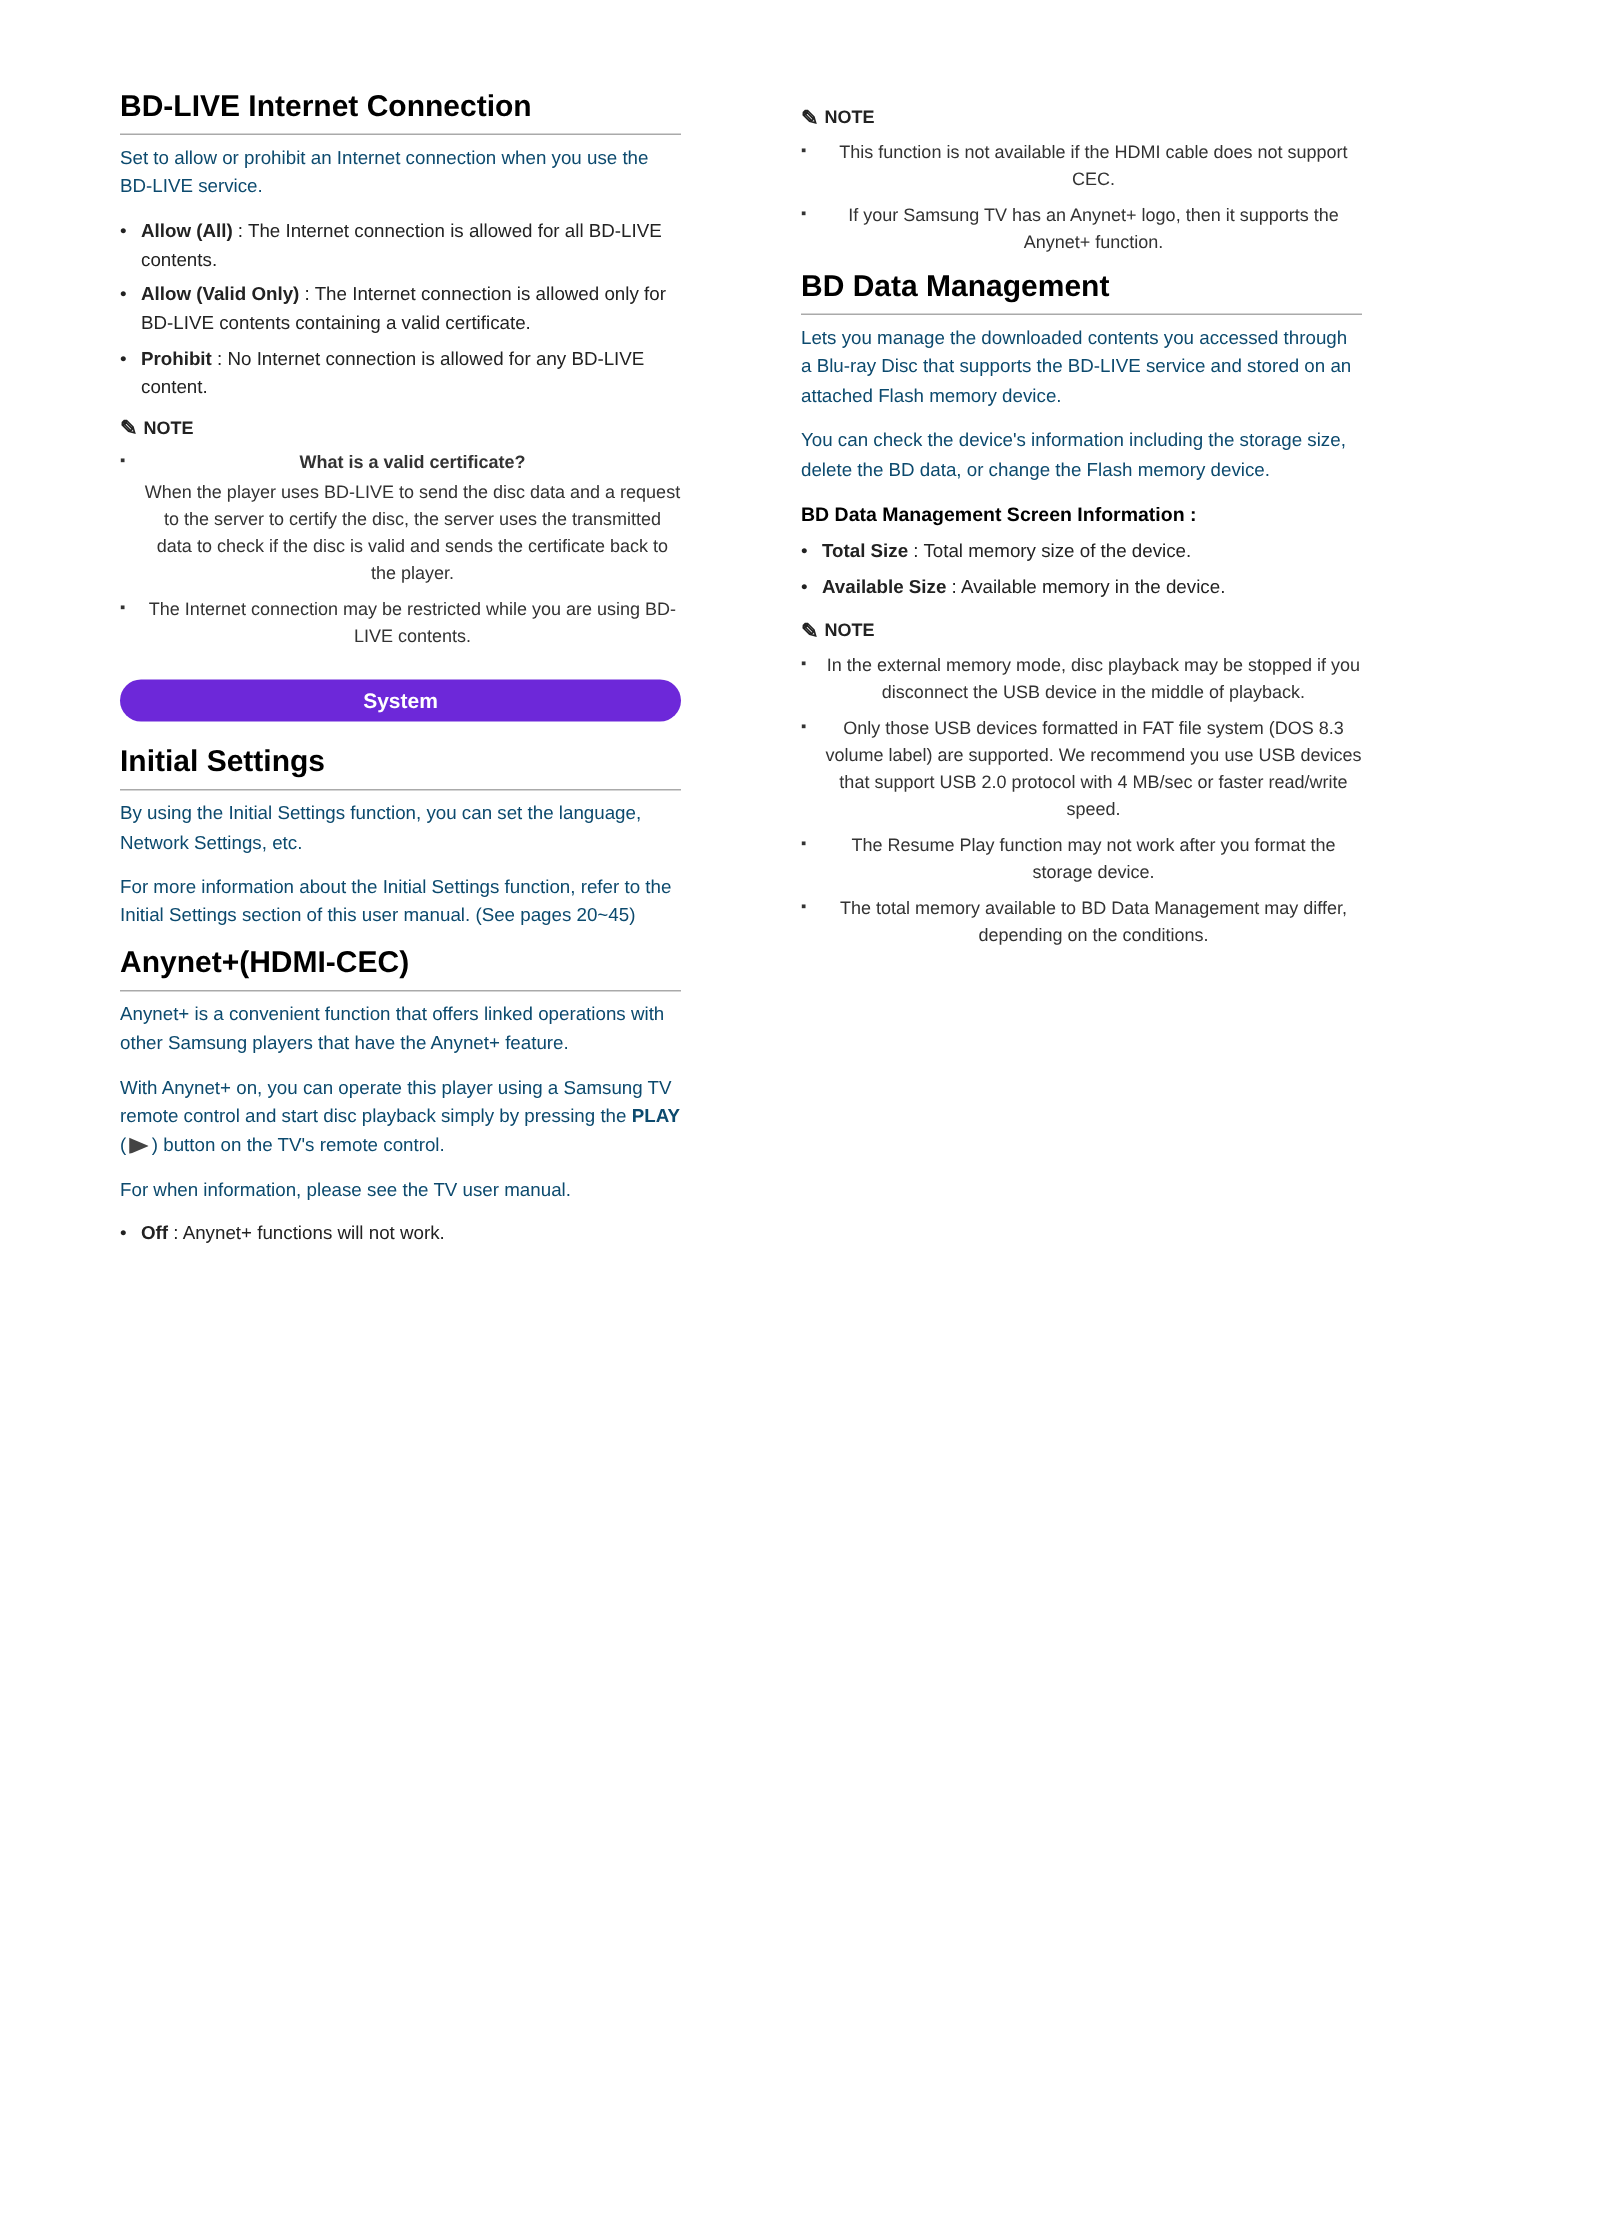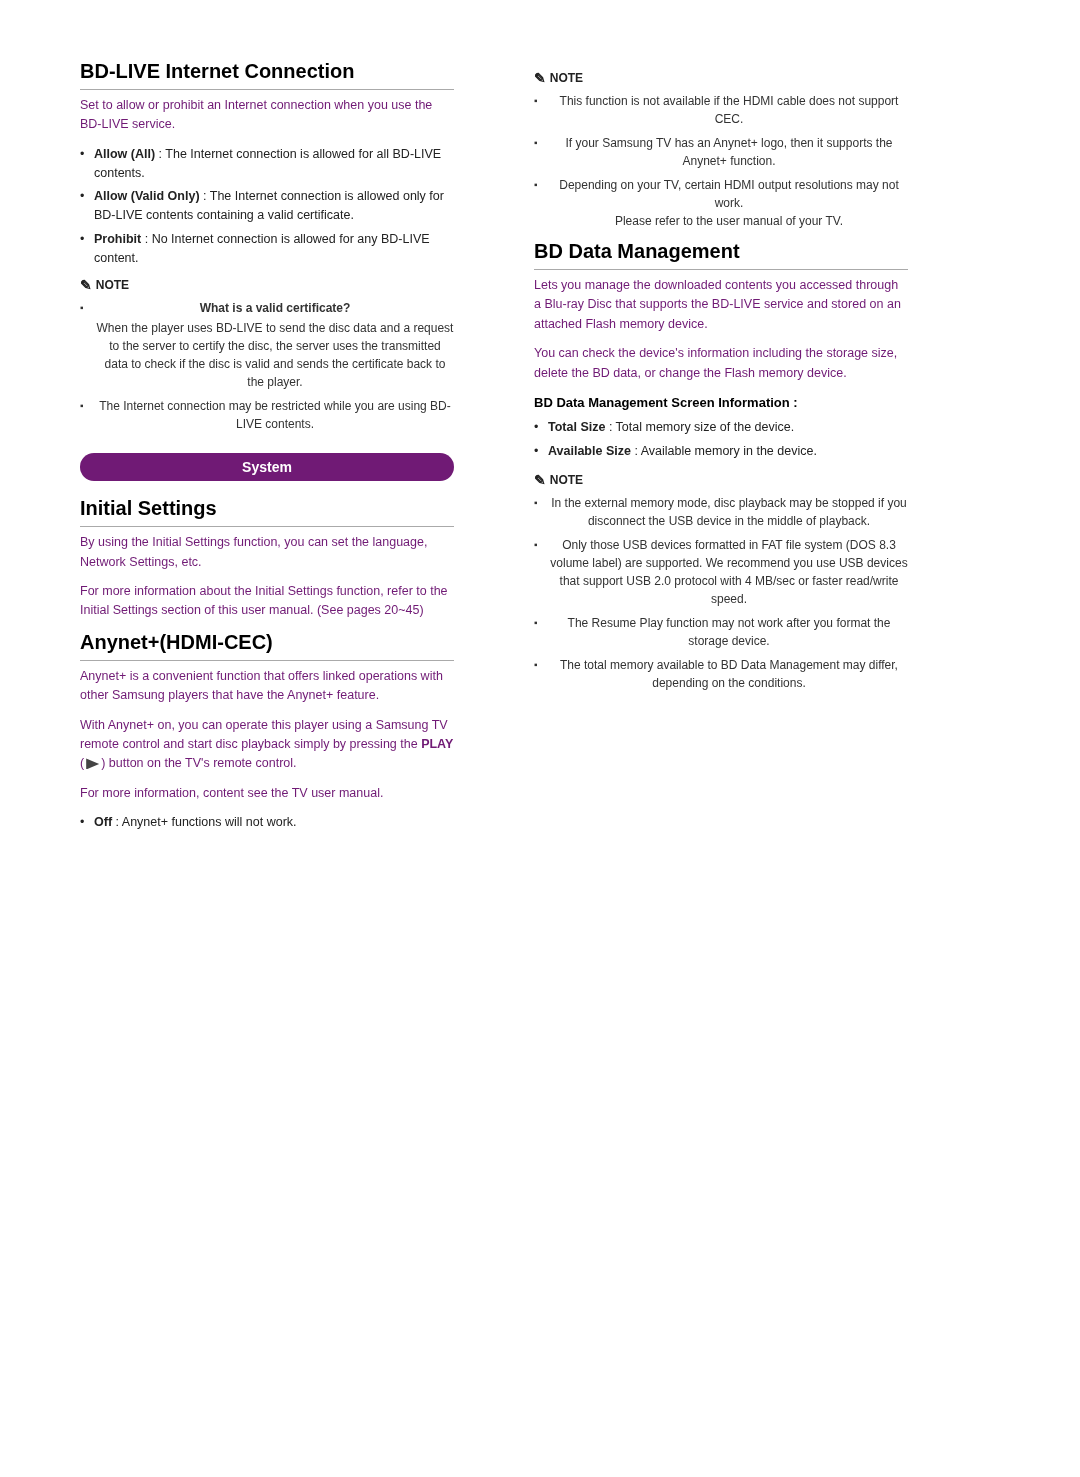--- a/index.html
+++ b/index.html
@@ -43,21 +43,21 @@
       font-weight: bold;
       color: #000000;
       margin-bottom: 6px;
       padding-bottom: 6px;
       border-bottom: 1px solid #aaaaaa;
     }
 
     .section-body {
       font-size: 12.5px;
       line-height: 1.55;
-      color: #701a75;
+      color: #0c4a6e;
       margin-bottom: 10px;
     }
 
     .bullet-list {
       list-style: none;
       padding: 0;
       margin: 8px 0;
     }
 
     .bullet-list li {
@@ -115,21 +115,21 @@
       top: 1px;
       font-size: 10px;
     }
 
     .note-items li .note-subtext {
       display: block;
       margin-top: 2px;
     }
 
     .system-banner {
-      background: #701a75;
+      background: #6d28d9;
       color: #ffffff;
       text-align: center;
       font-size: 14px;
       font-weight: bold;
       padding: 6px 0;
       margin: 20px 0 16px 0;
       border-radius: 14px;
     }
 
     .bold {
@@ -211,21 +211,21 @@
         <p class="section-body">By using the Initial Settings function, you can set the language, Network Settings, etc.</p>
         <p class="section-body">For more information about the Initial Settings function, refer to the Initial Settings section of this user manual. (See pages 20~45)</p>
       </div>
 
       <div class="section">
         <h2 class="section-title">Anynet+(HDMI-CEC)</h2>
         <p class="section-body">Anynet+ is a convenient function that offers linked operations with other Samsung players that have the Anynet+ feature.</p>
         <p class="section-body">
           <span>With Anynet+ on, you can operate this player using a Samsung TV remote control and start disc playback simply by pressing the </span><span class="bold">PLAY</span><span class="inline-play"> (<span class="play-btn-icon"></span>)</span><span> button on the TV's remote control.</span>
         </p>
-        <p class="section-body">For more information, content see the TV user manual.</p>
+        <p class="section-body">For when information, please see the TV user manual.</p>
         <ul class="bullet-list">
           <li>
             <span class="bold">Off</span><span> : Anynet+ functions will not work.</span>
           </li>
         </ul>
       </div>
 
     </div>
 
     <div class="right-col">
@@ -235,23 +235,20 @@
           <span class="pencil-icon">✎</span>
           <span>NOTE</span>
         </div>
         <ul class="note-items">
           <li>
             <span>This function is not available if the HDMI cable does not support CEC.</span>
           </li>
           <li>
             <span>If your Samsung TV has an Anynet+ logo, then it supports the Anynet+ function.</span>
           </li>
-          <li>
-            <span>Depending on your TV, certain HDMI output resolutions may not work.<br>Please refer to the user manual of your TV.</span>
-          </li>
         </ul>
       </div>
 
       <div class="section" style="">
         <h2 class="section-title">BD Data Management</h2>
         <p class="section-body">Lets you manage the downloaded contents you accessed through a Blu-ray Disc that supports the BD-LIVE service and stored on an attached Flash memory device.</p>
         <p class="section-body">You can check the device's information including the storage size, delete the BD data, or change the Flash memory device.</p>
 
         <p class="sub-section-title">BD Data Management Screen Information :</p>
 

